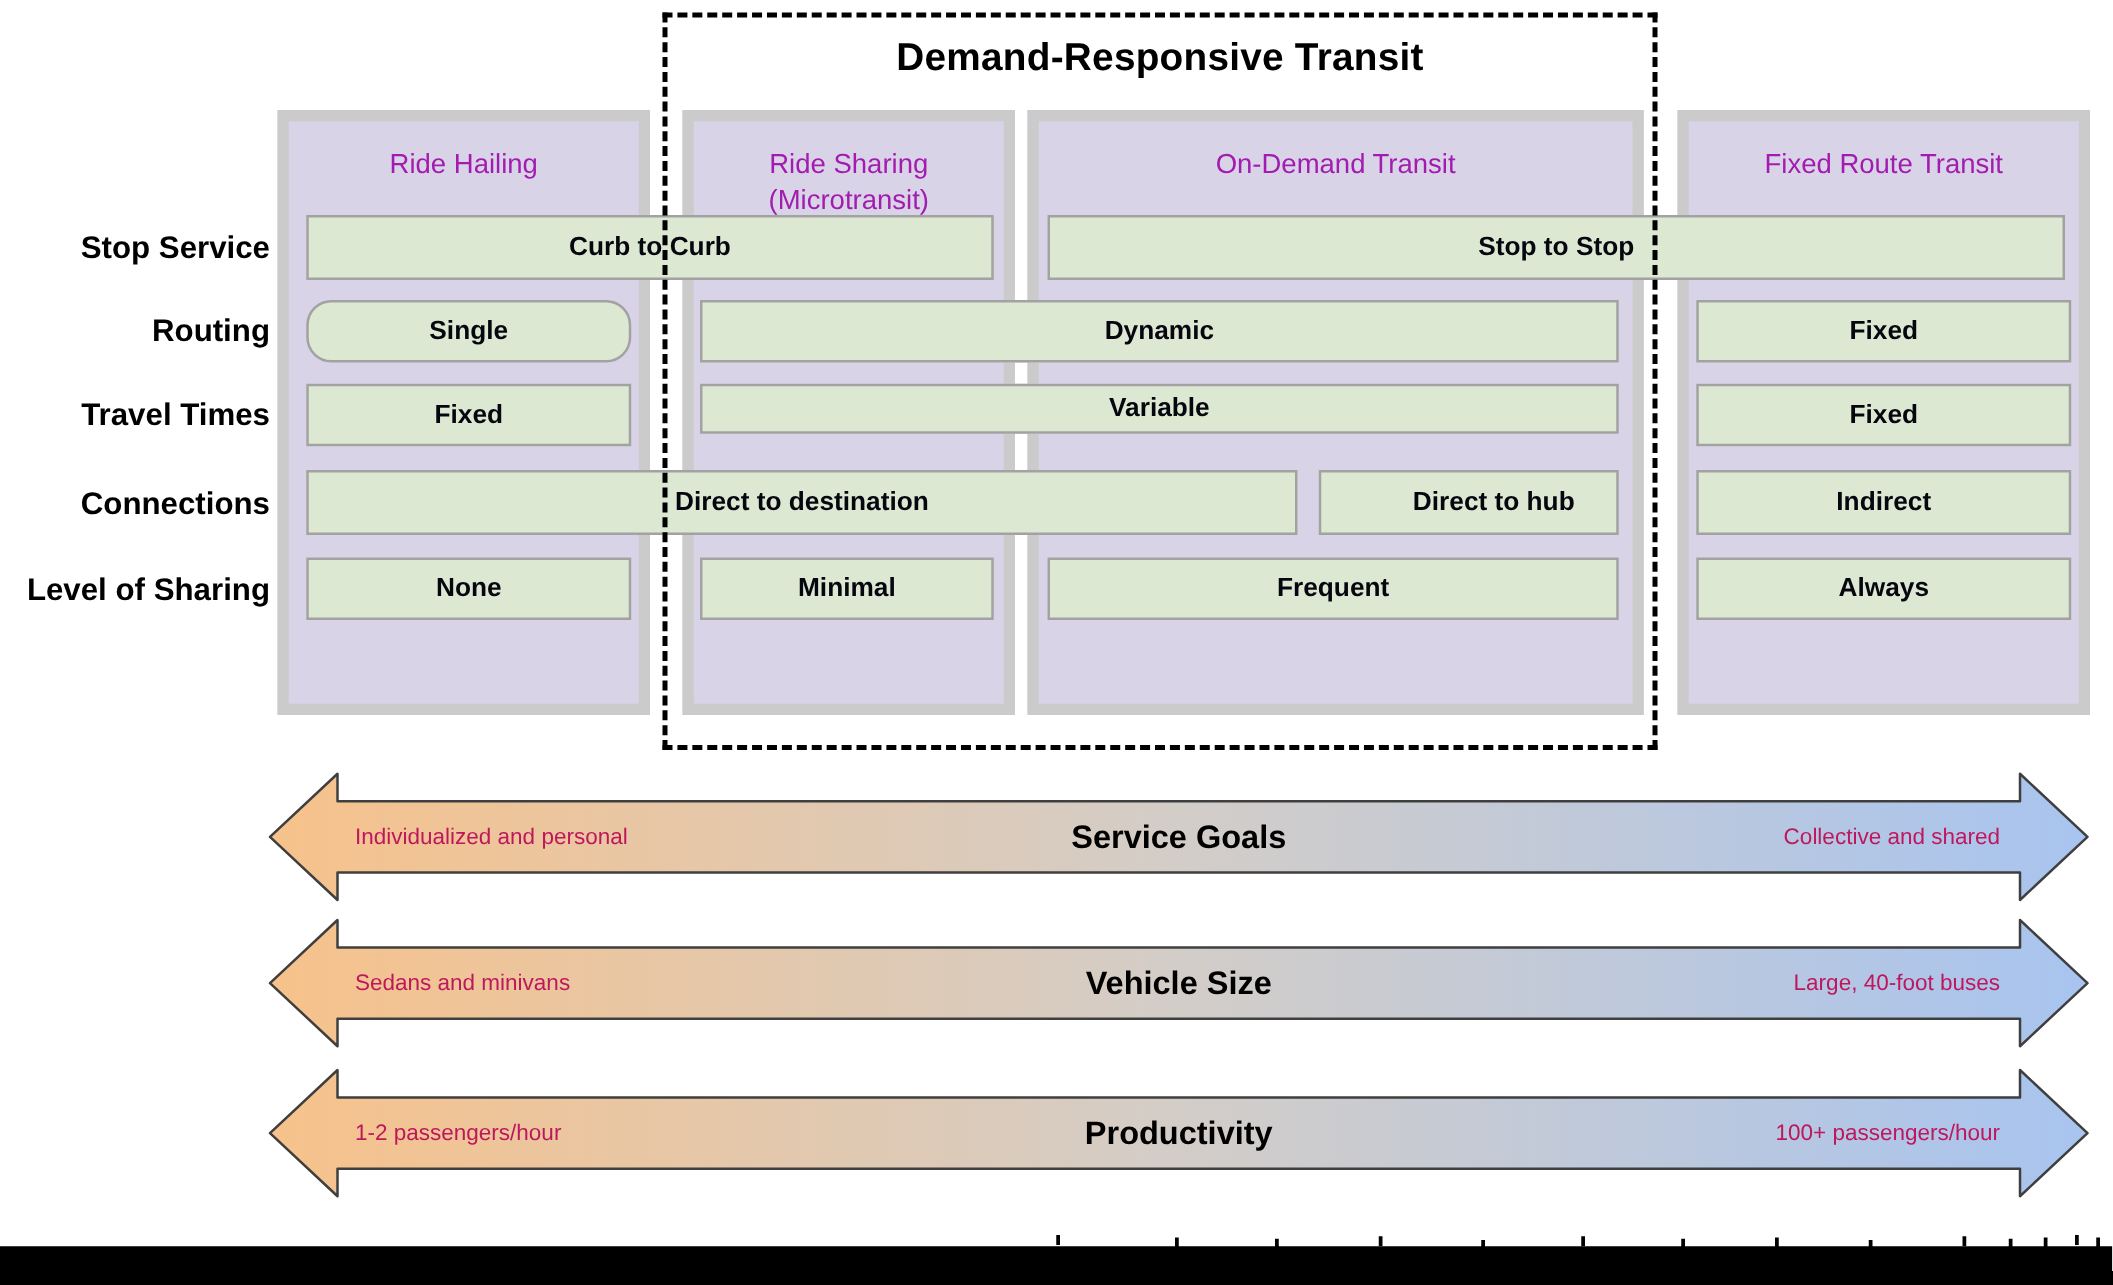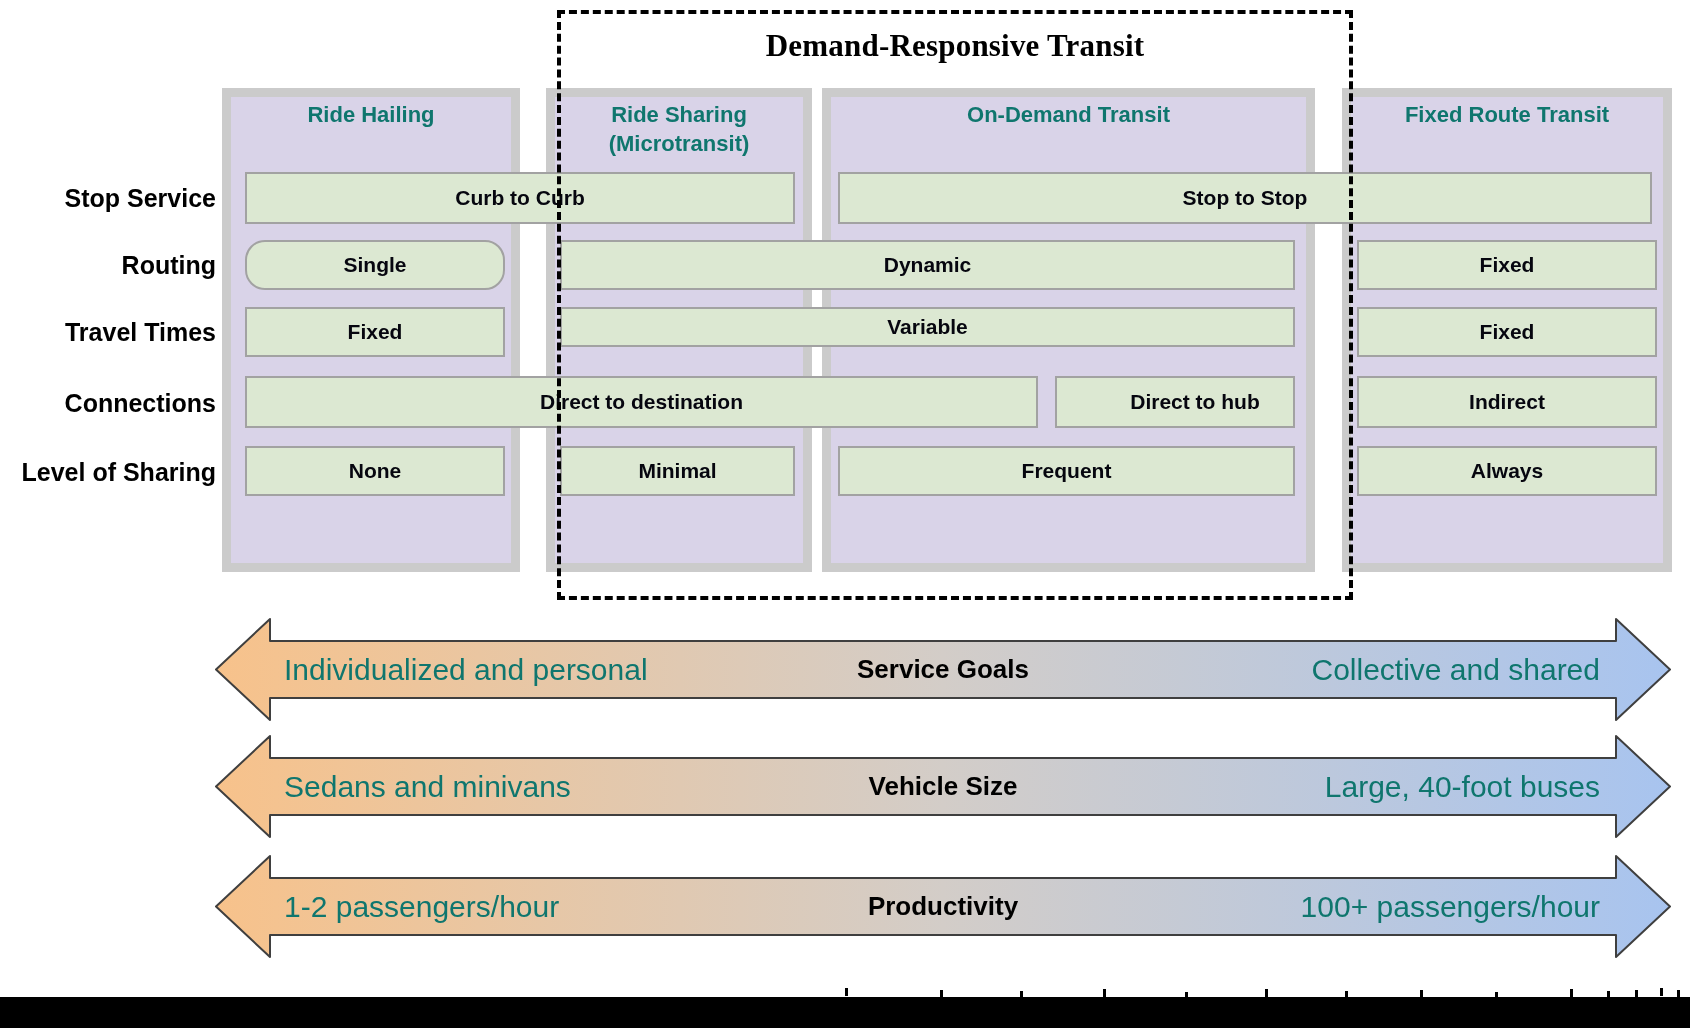--- a/index.html
+++ b/index.html
@@ -2,34 +2,34 @@
 <html><head>
 <meta charset="utf-8">
 <style>
   html,body{margin:0;padding:0;background:#ffffff;}
   .canvas{
     position:relative;width:1690px;height:1028px;overflow:hidden;
     font-family:"Liberation Sans", sans-serif;color:#111;background:#ffffff;
   }
   
   .dashed-box{
-    position:absolute;left:557px;top:10px;width:796px;height:590px;
-    border:4px dashed #000;z-index:5;pointer-events:none;box-sizing:border-box;font-family:Liberation Serif, serif;
+    position:absolute;left:530px;top:10px;width:796px;height:590px;
+    border:4px dashed #000;z-index:5;pointer-events:none;box-sizing:border-box;
   }
   .diagram-title{
     position:absolute;left:0;top:14px;width:100%;text-align:center;
     font-size:31px;font-weight:bold;color:#000;letter-spacing:0.2px;
   }
   
   .panel{
     position:absolute;top:88px;height:484px;box-sizing:border-box;
     background:#d9d3e8;border:9px solid #cbcbcb;z-index:1;
   }
   .panel-header{
-    padding-top:4px;text-align:center;font-weight:bold;font-size:22px;color:#0f766e;line-height:1.3;
+    padding-top:20px;text-align:center;font-weight:normal;font-size:22px;color:#a21caf;line-height:1.3;
   }
   .panel-header span{display:block;}
   .col1{left:222px;width:298px;}
   .col2{left:546px;width:266px;}
   .col3{left:822px;width:493px;}
   .col4{left:1342px;width:330px;}
   
   .row-label{
     position:absolute;left:0;width:216px;text-align:right;
     font-weight:bold;font-size:25px;color:#000;z-index:2;
@@ -39,21 +39,21 @@
     position:absolute;box-sizing:border-box;z-index:3;
     background:#dce8d2;border:2px solid #a2a2a2;
     display:flex;align-items:center;justify-content:center;
     font-weight:bold;font-size:21px;color:#06060f;
   }
   
   .arrow{position:absolute;left:214px;width:1458px;height:105px;z-index:1;}
   .arrow svg{position:absolute;left:0;top:0;}
   .arrow .a-left,.arrow .a-center,.arrow .a-right{
     position:absolute;top:0;height:105px;display:flex;align-items:center;
-    font-size:30px;color:#0f766e;z-index:2;
+    font-size:18px;color:#be185d;z-index:2;
   }
   .arrow .a-left{left:70px;}
   .arrow .a-center{left:0;width:100%;justify-content:center;font-weight:bold;font-size:26px;color:#000;}
   .arrow .a-right{right:72px;}
   .arrow1{top:617px;}
   .arrow2{top:734px;}
   .arrow3{top:854px;}
   
   .crop-marks{
     position:absolute;left:845px;top:988px;width:3px;height:8px;background:#000;z-index:2;

